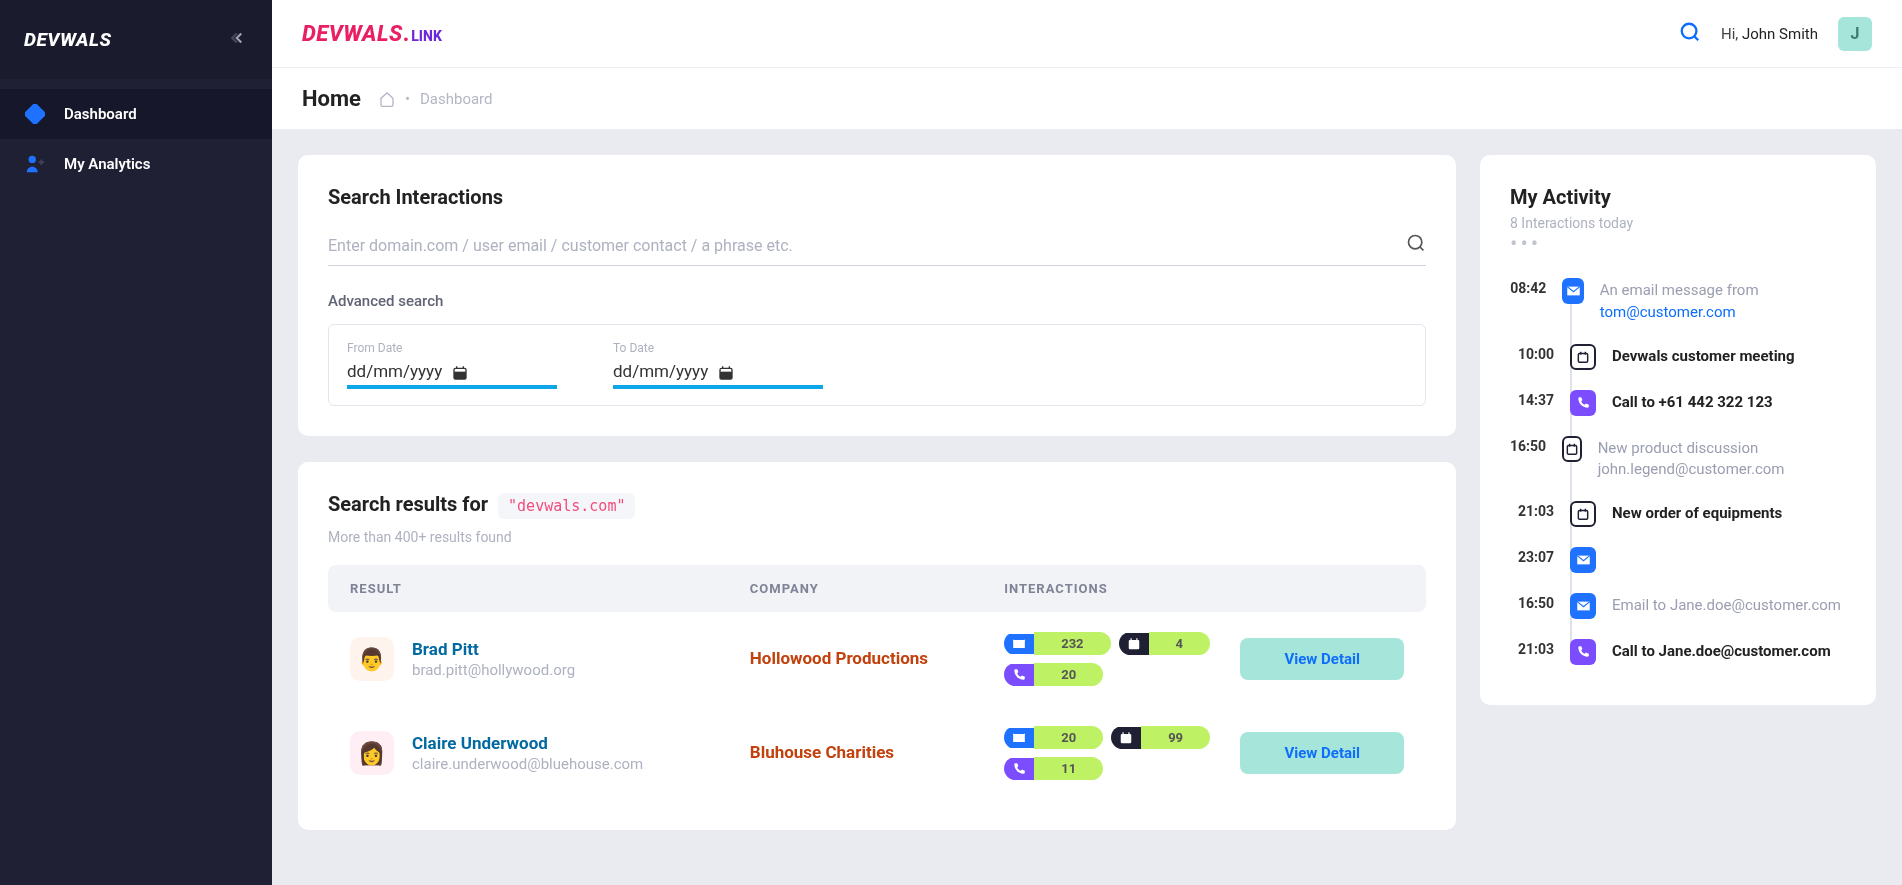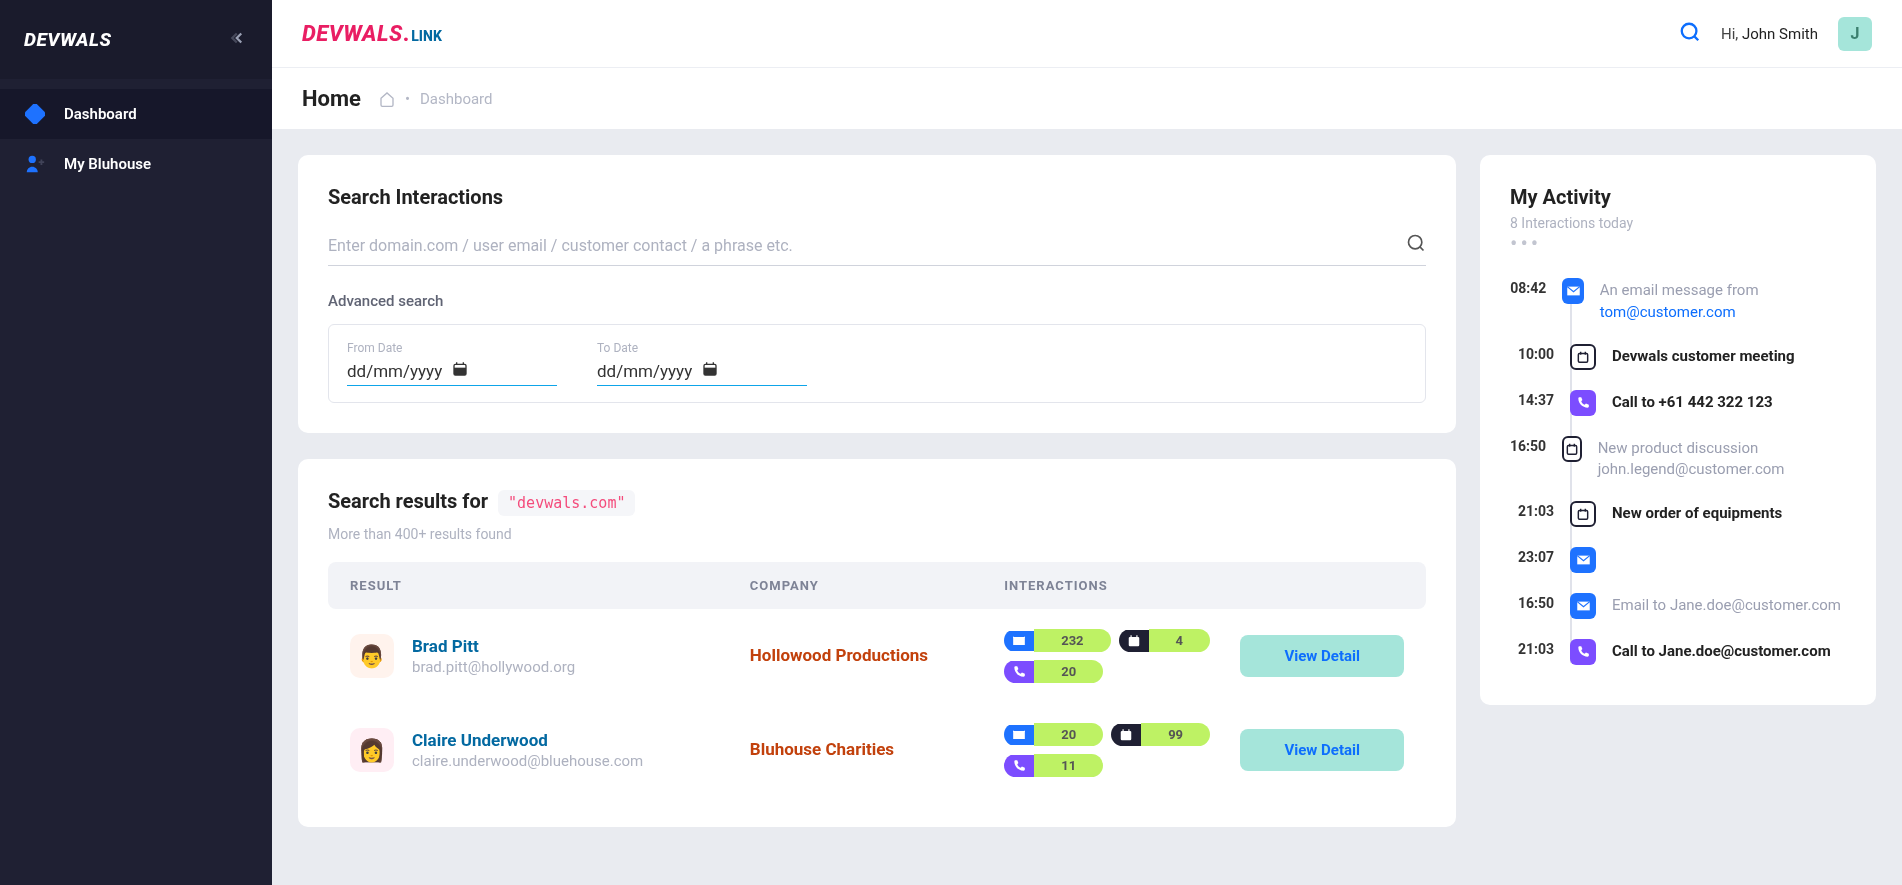--- a/index.html
+++ b/index.html
@@ -15,21 +15,21 @@
 .nav-item { display: flex; align-items: center; gap: 18px; padding: 14px 24px; cursor: pointer; font-weight: 600; font-size: 15px; }
 .nav-item.active { background: #16172a; }
 .nav-icon { width: 22px; height: 22px; display: flex; align-items: center; justify-content: center; }
 
 
 .main { flex: 1; display: flex; flex-direction: column; overflow: hidden; }
 .topbar { background: #fff; height: 68px; display: flex; align-items: center; justify-content: space-between; padding: 0 30px; border-bottom: 1px solid #eceef3; }
 .brand { display: flex; align-items: baseline; gap: 0; font-weight: 800; font-size: 22px; }
 .brand-main { color: #e91e63; font-style: italic; letter-spacing: 0.5px; }
 .brand-dot { color: #e91e63; }
-.brand-sub { color: #0369a1; font-size: 14px; margin-left: 2px; }
+.brand-sub { color: #6d28d9; font-size: 14px; margin-left: 2px; }
 .topbar-right { display: flex; align-items: center; gap: 20px; }
 .search-circle { color: #0d6efd; cursor: pointer; }
 .greeting { font-size: 15px; color: #444; }
 .greeting b { color: #222; font-weight: 400; }
 .avatar-btn { width: 34px; height: 34px; background: #a5e5da; color: #3b806f; font-weight: 700; border-radius: 6px; display: flex; align-items: center; justify-content: center; cursor: pointer; }
 
 .breadcrumb-bar { background: #fff; padding: 18px 30px; display: flex; align-items: center; gap: 18px; }
 .breadcrumb-title { font-size: 22px; font-weight: 700; color: #222; }
 .crumbs { display: flex; align-items: center; gap: 10px; color: #b3b7c5; font-size: 15px; }
 
@@ -38,24 +38,24 @@
 .right-col { width: 396px; }
 
 .card { background: #fff; border-radius: 10px; padding: 30px; }
 .card-title { font-size: 20px; font-weight: 700; color: #222; margin-bottom: 24px; }
 .card-sub { color: #aeb2c0; font-size: 14px; margin-top: -18px; margin-bottom: 22px; }
 
 .search-row { display: flex; align-items: center; gap: 16px; border-bottom: 1px solid #d0d3dc; padding-bottom: 8px; }
 .search-input { flex: 1; border: none; outline: none; font-size: 16px; color: #555; }
 .search-input::placeholder { color: #aeb2c0; }
 .adv-label { margin-top: 26px; font-size: 15px; color: #606474; font-weight: 500; }
-.adv-box { border: 1px solid #e3e5ec; border-radius: 6px; margin-top: 14px; padding: 16px 18px; display: flex; gap: 40px; }
+.adv-box { border: 1px solid #e3e5ec; border-radius: 6px; margin-top: 14px; padding: 16px 18px; display: flex; gap: 56px; }
 .date-field { display: flex; flex-direction: column; gap: 6px; min-width: 210px; }
 .date-label { font-size: 12px; color: #aeb2c0; }
-.date-input-wrap { display: flex; align-items: flex-start; gap: 10px; border-bottom: 1px solid #0ea5e9; padding-bottom: 4px; }
+.date-input-wrap { display: flex; align-items: flex-end; gap: 10px; border-bottom: 4px solid #0ea5e9; padding-bottom: 4px; }
 .fake-date { font-size: 17px; color: #333; }
 
 
 .results-head { display: flex; align-items: baseline; gap: 10px; }
 .query-pill { background: #f5f6f9; border-radius: 6px; padding: 4px 10px; color: #f44c7c; font-family: ui-monospace, Menlo, monospace; font-size: 15px; }
 .results-sub { color: #aeb2c0; font-size: 14px; margin-top: 10px; margin-bottom: 20px; }
 .table-head { background: #f2f3f7; border-radius: 8px; display: grid; grid-template-columns: 2.2fr 1.4fr 1.3fr 0.9fr; padding: 16px 22px; font-size: 13px; font-weight: 700; letter-spacing: 1px; color: #7e8396; }
 .table-row { display: grid; grid-template-columns: 2.2fr 1.4fr 1.3fr 0.9fr; padding: 20px 22px; align-items: center; }
 .person { display: flex; align-items: center; gap: 18px; }
 .pavatar { width: 44px; height: 44px; border-radius: 10px; display: flex; align-items: center; justify-content: center; font-size: 22px; }
@@ -113,21 +113,21 @@
         <span>Dashboard</span>
       </div>
       <div class="nav-item">
         <span class="nav-icon">
           <svg width="22" height="22" viewBox="0 0 24 24">
               <circle cx="9" cy="7" r="4" fill="#1e72ff"></circle>
               <path d="M3 21c0-3.3 2.7-6 6-6s6 2.7 6 6" fill="#1e72ff"></path>
               <path d="M19 7v6M16 10h6" stroke="#404258" stroke-width="2"></path>
             </svg>
         </span>
-        <span>My Bluhouse</span>
+        <span>My Analytics</span>
       </div>
     </nav>
   </aside>
 
   <main class="main">
     <div class="topbar">
       <div class="brand">
         <span class="brand-main">DEVWALS</span>
           <span class="brand-dot">.</span>
           <span class="brand-sub">LINK</span>

